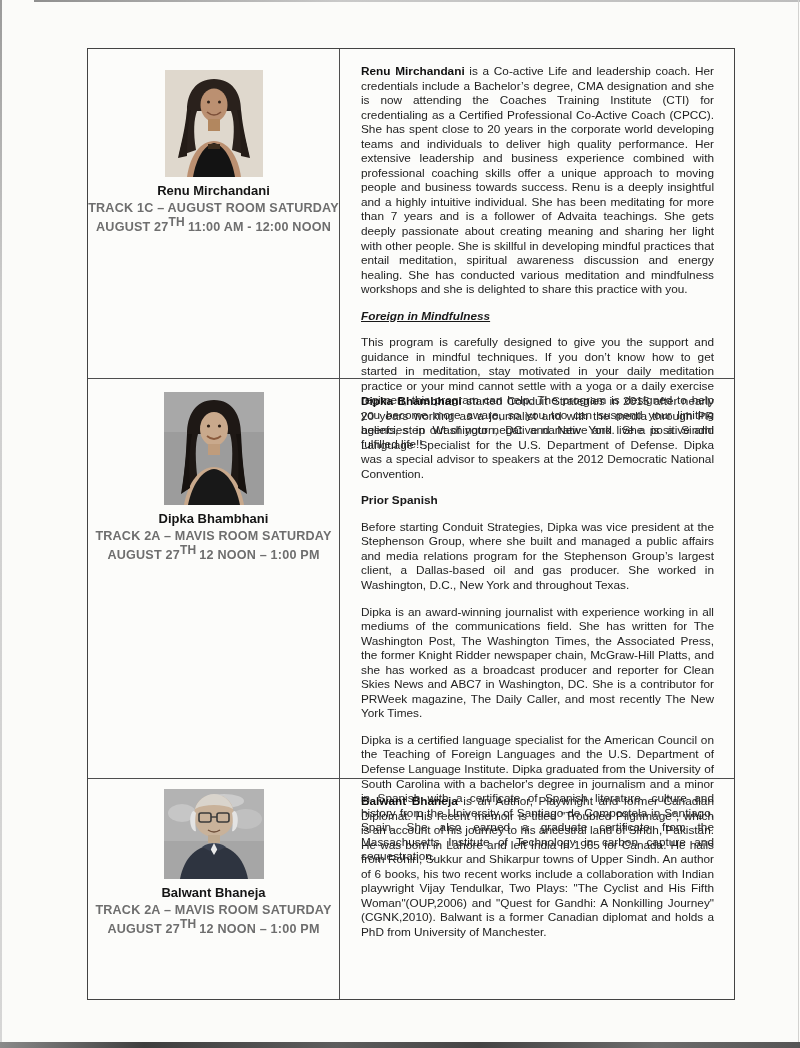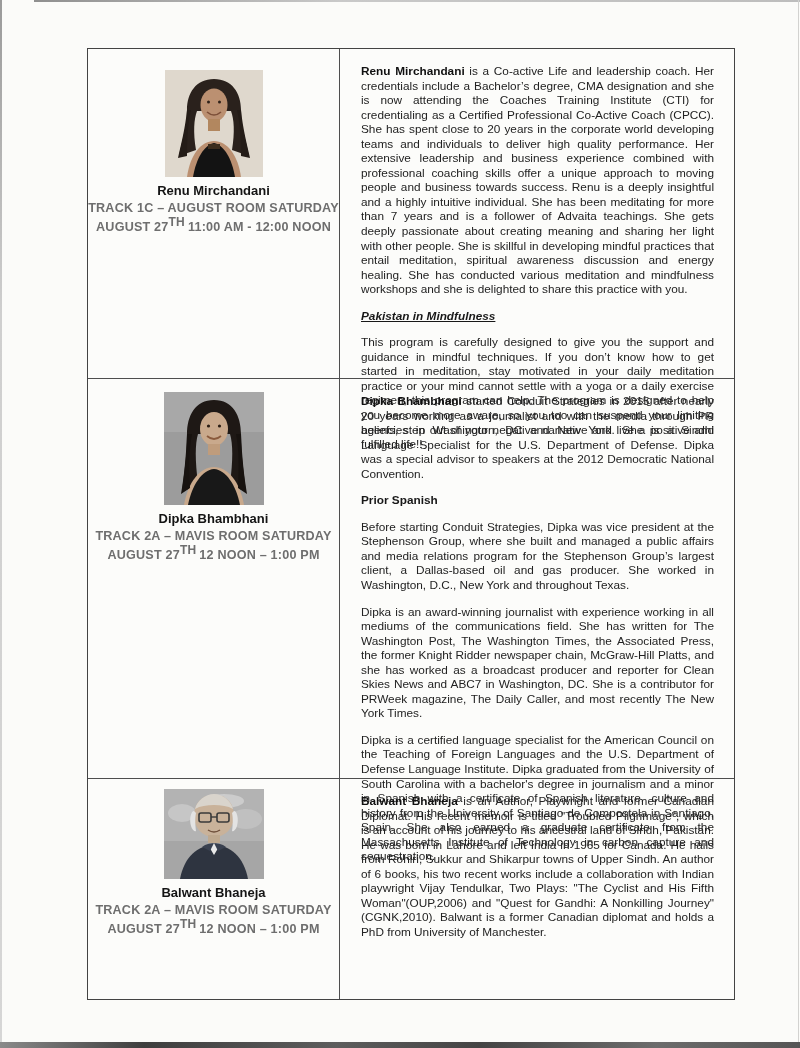--- a/index.html
+++ b/index.html
@@ -80,21 +80,21 @@
         <rect x="43" y="74" width="12" height="5" fill="#3c2d1d"></rect>
         <path d="M22 40 C20 60 16 74 13 88 L22 86 C22 70 23 52 26 40 Z" fill="#241c17"></path>
         <path d="M76 40 C78 60 82 74 85 88 L76 86 C76 70 75 52 72 40 Z" fill="#241c17"></path>
       </svg>
       <div class="s-name">Renu Mirchandani</div>
       <div class="s-track">TRACK 1C – AUGUST ROOM SATURDAY</div>
       <div class="s-sched"><span>AUGUST 27</span><sup>TH</sup><span class="t">11:00 AM - 12:00 NOON</span></div>
     </div>
     <div class="cell-right">
       <p class="para"><span class="lead">Renu Mirchandani</span><span> is a Co-active Life and leadership coach.  Her credentials include a Bachelor’s degree, CMA designation and she is now attending the Coaches Training Institute (CTI) for credentialing as a Certified Professional Co-Active Coach (CPCC).  She has spent close to 20 years in the corporate world developing teams and individuals to deliver high quality performance. Her extensive leadership and business experience combined with professional coaching skills offer a unique approach to moving people and business towards success. Renu is a deeply insightful and a highly intuitive individual. She has been meditating for more than 7 years and is a follower of Advaita teachings. She gets deeply passionate about creating meaning and sharing her light with other people. She is skillful in developing mindful practices that entail meditation, spiritual awareness discussion and energy healing. She has conducted various meditation and mindfulness workshops and she is delighted to share this practice with you.</span></p>
-      <p class="para"><span class="heading-emph">Pakistan in Mindfulness</span></p>
+      <p class="para"><span class="heading-emph">Foreign in Mindfulness</span></p>
       <p class="para">This program is carefully designed to give you the support and guidance in mindful techniques. If you don’t know how to get started in meditation, stay motivated in your daily meditation practice or your mind cannot settle with a yoga or a daily exercise regimen, this program can help. The program is designed to help you become more aware, so you too can suspend your limiting beliefs, step out of your negative narrative and live a positive and fulfilled life!!</p>
     </div>
   </div>
 
   <div class="s-row r2">
     <div class="cell-left">
       <svg class="photo" width="100" height="113" viewBox="0 0 100 113">
         <rect width="100" height="113" fill="#9c9c9c"></rect>
         <rect width="100" height="40" fill="#a8a8a8"></rect>
         <path d="M50 8 C31 8 23 24 23 42 C23 64 20 82 18 100 L34 92 C31 68 31 52 34 42 L66 42 C69 52 69 68 66 92 L82 100 C80 82 77 64 77 42 C77 24 69 8 50 8 Z" fill="#1e1815"></path>

